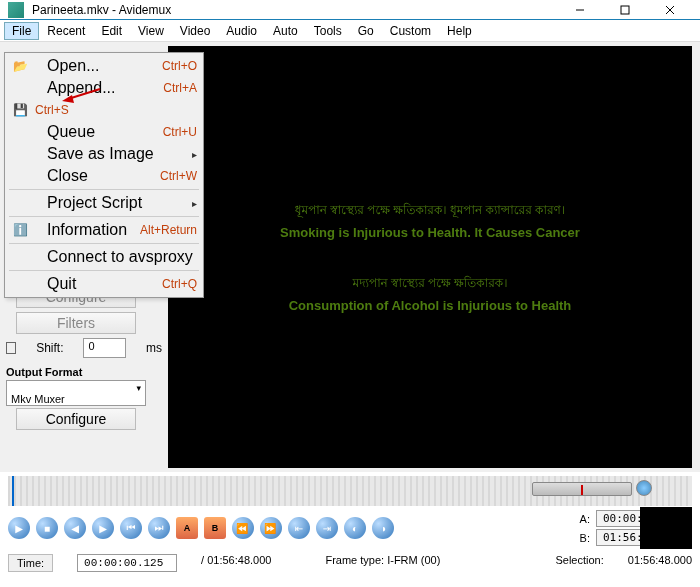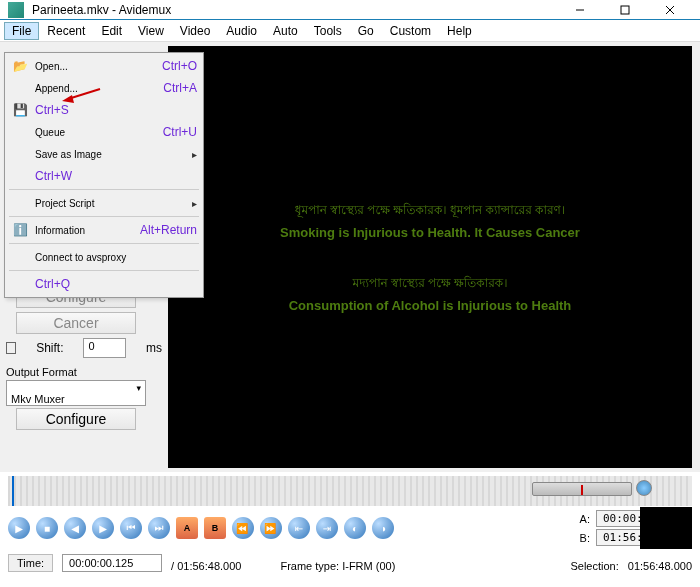--- a/index.html
+++ b/index.html
@@ -9,55 +9,55 @@
 .titlebar .title { flex: 1; font-size: 12px; }
 .winbtns { display: flex; gap: 0; }
 .winbtn { width: 45px; height: 28px; display: flex; align-items: center; justify-content: center; cursor: default; }
 .winbtn svg { width: 10px; height: 10px; }
 .menubar { height: 22px; background: #fff; display: flex; align-items: center; padding: 0 4px; border-bottom: 1px solid #ddd; position: relative; z-index: 5; }
 .menuitem { padding: 2px 8px; font-size: 12px; cursor: default; }
 .menuitem.active { background: #cde8ff; border: 1px solid #7ab; padding: 1px 7px; }
 .dropdown { position: absolute; top: 52px; left: 4px; width: 200px; background: #f0f0f0; border: 1px solid #999; box-shadow: 2px 2px 4px rgba(0,0,0,.15); z-index: 100; padding: 2px; }
 .dd-item { display: flex; align-items: center; height: 22px; padding: 0 4px; cursor: default; }
 .dd-icon { width: 20px; height: 16px; display: flex; align-items: center; justify-content: center; margin-right: 4px; }
-.dd-label { flex: 1; font-size: 10px; }
-.dd-short { font-size: 12px; color: #6d28d9; }
+.dd-label { flex: 1; font-size: 16px; margin-left: 12px; }
+.dd-short { font-size: 12px; color: #c2410c; }
 .dd-sep { height: 1px; background: #ccc; margin: 2px 2px; }
 .dd-arrow { font-size: 10px; color: #333; }
 .arrow-annot { position: absolute; top: 85px; left: 62px; z-index: 101; color: #c00; pointer-events: none; }
 .content { display: flex; height: 430px; background: #f0f0f0; }
 .sidebar { width: 168px; padding: 6px; display: flex; flex-direction: column; }
 .spacer { height: 210px; }
 .side-row { display: flex; align-items: center; gap: 20px; margin: 2px 0; }
 .select { width: 140px; height: 20px; border: 1px solid #999; background: #fff; font-size: 11px; padding: 12px 4px; position: relative; }
 .select::after { content: '▾'; position: absolute; right: 4px; top: 2px; font-size: 9px; }
 .btn { width: 120px; height: 22px; border: 1px solid #bbb; background: linear-gradient(#f8f8f8,#e8e8e8); font-size: 14px; color: #888; display: flex; align-items: center; justify-content: center; margin: 2px 0 2px 10px; }
 .btn.enabled { color: #000; }
 .chk { width: 12px; height: 12px; border: 1px solid #666; display: inline-block; }
 .numfield { width: 50px; height: 20px; border: 1px solid #999; background: #fff; font-size: 11px; padding: 1px 4px; }
-.sec-label { font-size: 11px; font-weight: normal; margin: 6px 0 2px; }
+.sec-label { font-size: 11px; font-weight: bold; margin: 6px 0 2px; }
 .preview { flex: 1; background: #000; margin: 4px 8px 4px 0; display: flex; flex-direction: column; align-items: center; justify-content: center; color: #4d7c0f; text-align: center; padding: 20px; }
 .preview .sub { font-size: 12px; margin: 2px 0; }
 .preview .sub.bold { font-weight: bold; font-size: 13px; }
 .preview .gap { height: 30px; }
 .bottom { padding: 4px 8px; }
 .timeline { height: 30px; background: repeating-linear-gradient(90deg,#d8d8d8 0,#d8d8d8 2px,#e8e8e8 2px,#e8e8e8 6px); position: relative; margin-bottom: 4px; }
 .timeline .marker { position: absolute; left: 4px; top: 0; bottom: 0; width: 2px; background: #0066cc; }
 .timeline .scroll { position: absolute; right: 60px; top: 6px; width: 100px; height: 14px; background: linear-gradient(#ddd,#bbb); border: 1px solid #888; border-radius: 2px; }
 .timeline .scroll::before { content:''; position:absolute; left:48px; top:2px; width:2px; height:10px; background:#c00; }
 .timeline .endmark { position: absolute; right: 40px; top: 4px; width: 16px; height: 16px; background: radial-gradient(#8cf,#48b); border-radius: 50%; border:1px solid #888; }
 .bottombar { display: flex; align-items: center; gap: 6px; }
 .ctrlbtn { width: 22px; height: 22px; border-radius: 50%; background: radial-gradient(circle at 30% 30%,#bdf,#37b); display: flex; align-items: center; justify-content: center; cursor: pointer; font-size: 10px; color: #fff; }
 .ctrlbtn.sq { border-radius: 3px; background: linear-gradient(#fa6,#d64); color:#000; font-weight:bold; font-size:9px; }
 .timeinfo { margin-left: auto; display: grid; grid-template-columns: auto auto; gap: 2px 6px; font-size: 11px; align-items: center; }
 .timebox { border: 1px solid #999; background: #f4f4f4; padding: 1px 6px; width: 96px; font-family: monospace; font-size: 11px; }
 .thumb { position: absolute; right: 8px; bottom: 38px; width: 52px; height: 42px; background: #000; }
-.statusrow { display: flex; align-items: flex-end; gap: 9px; font-size: 11px; padding: 4px 8px; }
+.statusrow { display: flex; align-items: flex-start; gap: 24px; font-size: 11px; padding: 4px 8px; }
 .statusrow .lbl { border: 1px solid #bbb; padding: 2px 8px; background: #f0f0f0; }
-.statusrow .tfield { border: 1px solid #999; background: #fff; padding: 2px 6px; font-family: Liberation Sans, sans-serif; width: 100px; }
+.statusrow .tfield { border: 1px solid #999; background: #fff; padding: 2px 6px; font-family: Liberation Mono, monospace; width: 100px; }
 </style>
 </head>
 <body>
 
 <div class="titlebar">
   <div class="icon"></div>
   <div class="title">Parineeta.mkv - Avidemux</div>
   <div class="winbtns">
     <div class="winbtn">
         <svg viewBox="0 0 10 10">
@@ -112,20 +112,21 @@
     <span class="dd-label">Queue</span>
     <span class="dd-short">Ctrl+U</span>
   </div>
   <div class="dd-item">
     <span class="dd-icon"></span>
     <span class="dd-label">Save as Image</span>
     <span class="dd-arrow">▸</span>
   </div>
   <div class="dd-item">
     <span class="dd-icon"></span>
+    <span class="dd-label">Close</span>
     <span class="dd-short">Ctrl+W</span>
   </div>
   <div class="dd-sep"></div>
   <div class="dd-item">
     <span class="dd-icon"></span>
     <span class="dd-label">Project Script</span>
     <span class="dd-arrow">▸</span>
   </div>
   <div class="dd-sep"></div>
   <div class="dd-item">
@@ -134,35 +135,36 @@
     <span class="dd-short">Alt+Return</span>
   </div>
   <div class="dd-sep"></div>
   <div class="dd-item">
     <span class="dd-icon"></span>
     <span class="dd-label">Connect to avsproxy</span>
   </div>
   <div class="dd-sep"></div>
   <div class="dd-item">
     <span class="dd-icon"></span>
+    <span class="dd-label">Quit</span>
     <span class="dd-short">Ctrl+Q</span>
   </div>
 </div>
 
 <svg class="arrow-annot" width="40" height="20">
     <line x1="38" y1="4" x2="6" y2="14" stroke="#c00" stroke-width="2"></line>
     <polygon points="0,16 10,10 12,18" fill="#c00"></polygon>
   </svg>
 
 <div class="content">
   <div class="sidebar">
     <div class="spacer"></div>
     <div class="select">Copy</div>
     <div class="btn">Configure</div>
-    <div class="btn">Cancer</div>
+    <div class="btn">Filters</div>
     <div class="side-row">
       <span class="chk"></span>
       <span>Shift:</span>
       <span class="numfield">0</span>
       <span>ms</span>
     </div>
     <div class="sec-label">Output Format</div>
     <div class="select">Mkv Muxer</div>
     <div class="btn enabled">Configure</div>
   </div>

